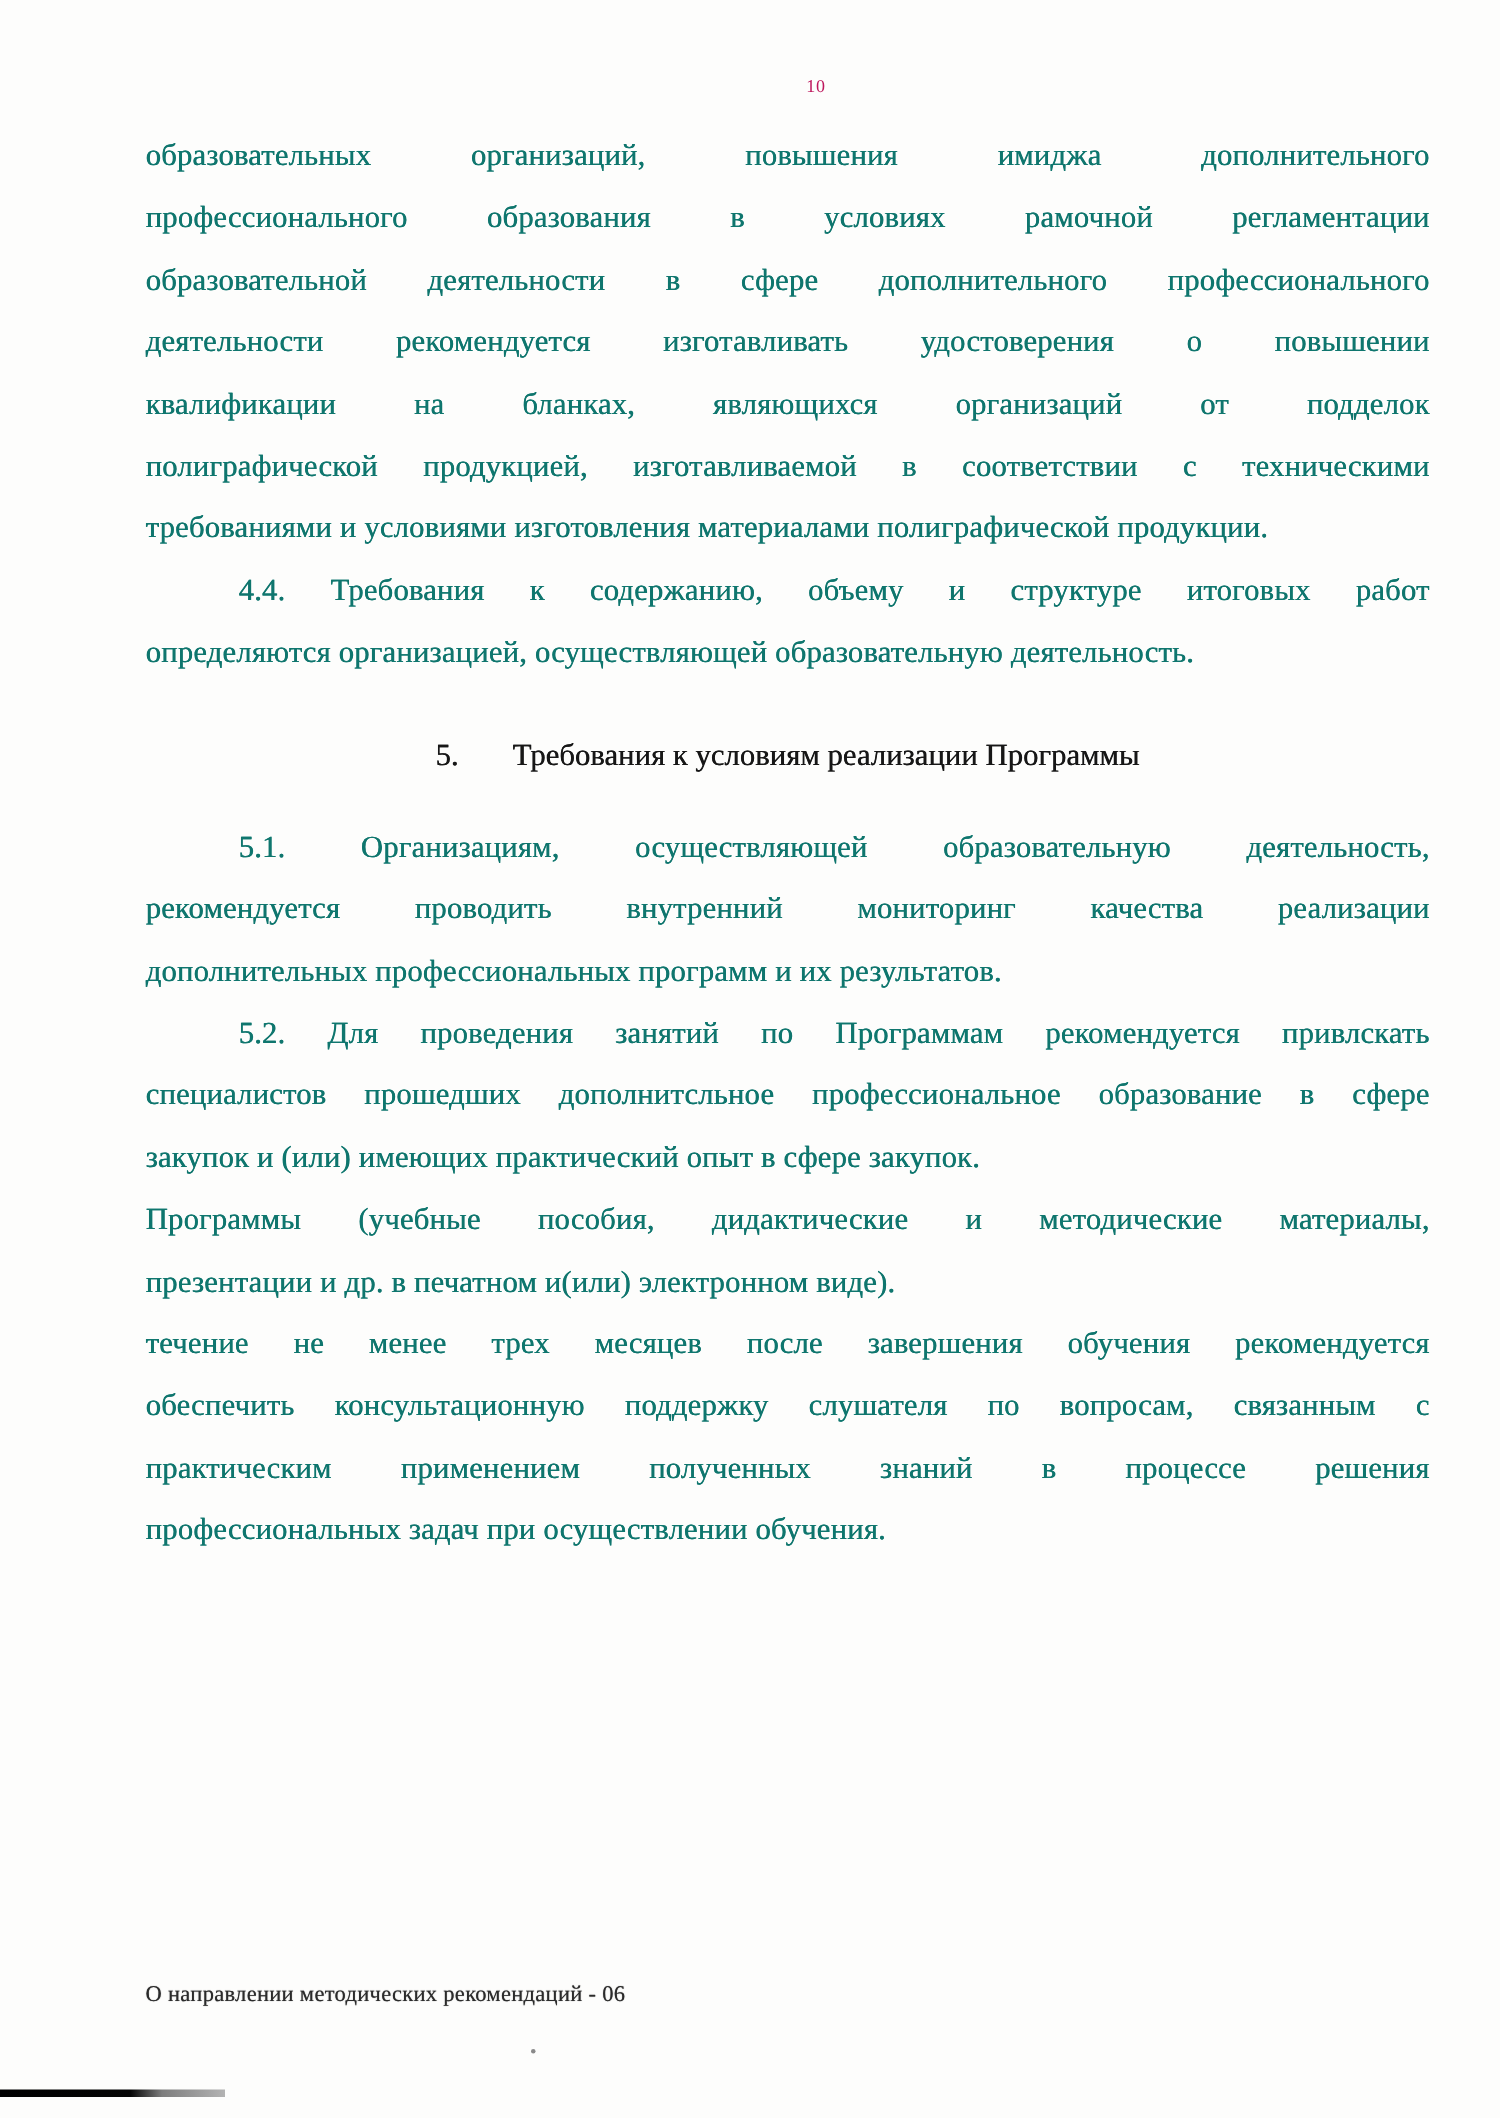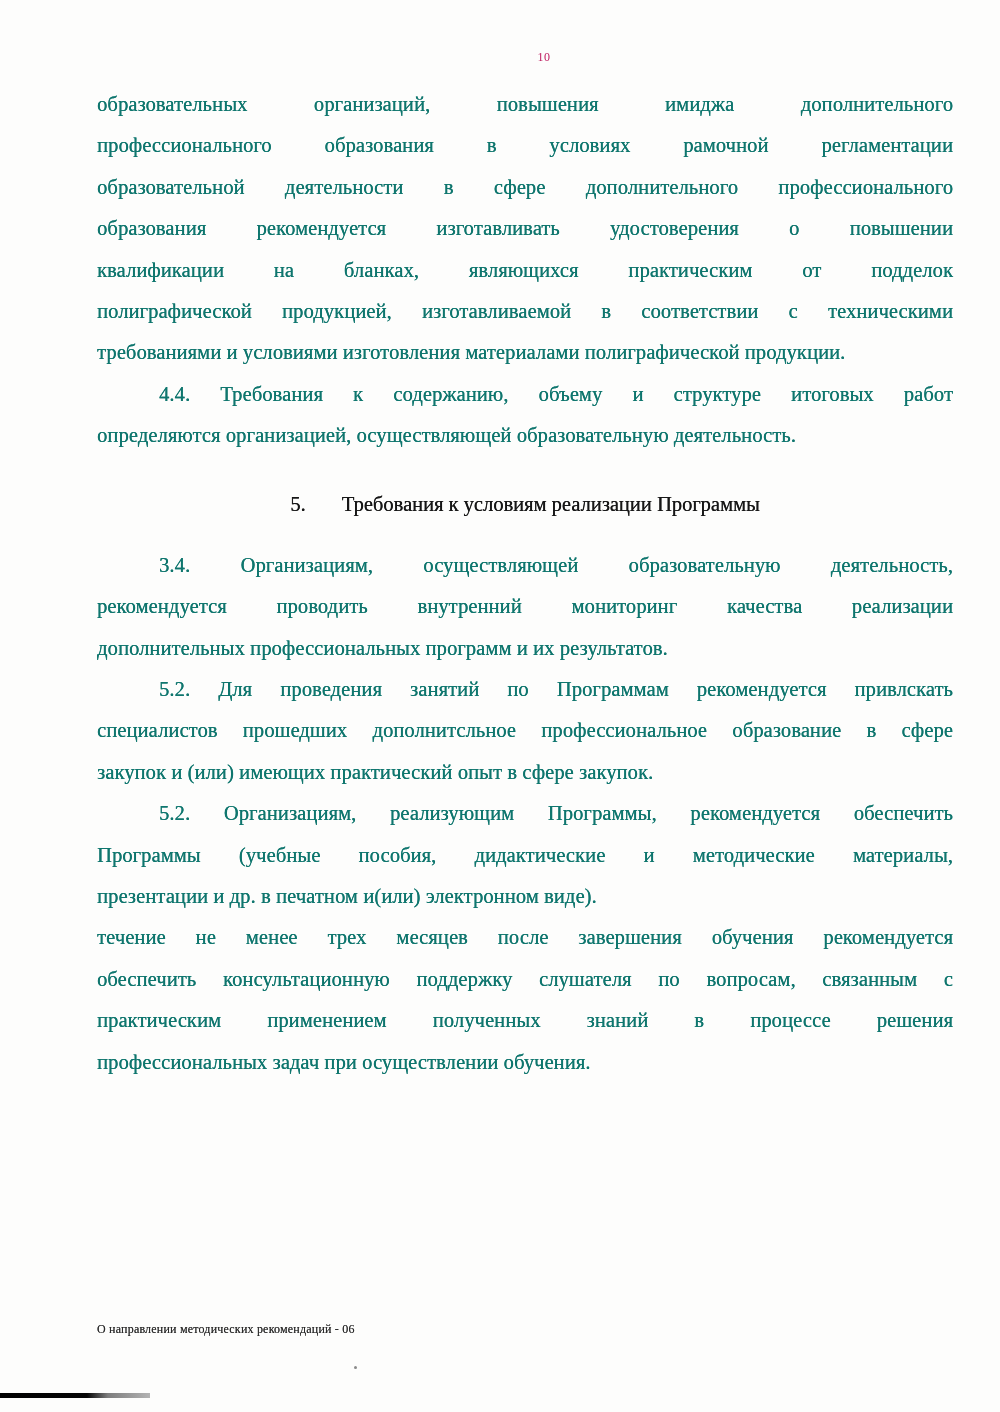--- a/index.html
+++ b/index.html
@@ -55,21 +55,21 @@
     margin: 27px 0 20px 0;
     display: flex;
     justify-content: center;
     text-shadow: 0.25px 0 0 currentColor;
   }
   .heading .h-num { margin-right: 36px; }
   .footer-note {
     position: absolute;
     top: 1322px;
     left: 97px;
-    font-size: 12px;
+    font-size: 15px;
     color: #2b2b2b;
     text-shadow: 0 0 0.6px #555;
     letter-spacing: 0.2px;
   }
   .scan-line {
     position: absolute;
     top: 1393px;
     left: 0;
     width: 150px;
     height: 5px;
@@ -89,45 +89,44 @@
 <body>
 
 <div class="sheet">
   <div class="page-number">10</div>
 
   <div class="doc-content" id="doc-content">
       <div class="para">
         <div class="line">образовательных организаций, повышения имиджа дополнительного</div>
         <div class="line">профессионального образования в условиях рамочной регламентации</div>
         <div class="line">образовательной деятельности в сфере дополнительного профессионального</div>
-        <div class="line">образования рекомендуется изготавливать удостоверения о повышении</div>
-        <div class="line">квалификации на бланках, являющихся практическим от подделок</div>
+        <div class="line">деятельности рекомендуется изготавливать удостоверения о повышении</div>
+        <div class="line">квалификации на бланках, являющихся организаций от подделок</div>
         <div class="line">полиграфической продукцией, изготавливаемой в соответствии с техническими</div>
         <div class="line last">требованиями и условиями изготовления материалами полиграфической продукции.</div>
       </div>
       <div class="para">
         <div class="line indent">4.4. Требования к содержанию, объему и структуре итоговых работ</div>
         <div class="line last">определяются организацией, осуществляющей образовательную деятельность.</div>
       </div>
       <div class="heading">
         <span class="h-num">5.</span>
         <span>Требования к условиям реализации Программы</span>
       </div>
       <div class="para">
-        <div class="line indent">3.4. Организациям, осуществляющей образовательную деятельность,</div>
+        <div class="line indent">5.1. Организациям, осуществляющей образовательную деятельность,</div>
         <div class="line">рекомендуется проводить внутренний мониторинг качества реализации</div>
         <div class="line last">дополнительных профессиональных программ и их результатов.</div>
       </div>
       <div class="para">
         <div class="line indent">5.2. Для проведения занятий по Программам рекомендуется привлскать</div>
         <div class="line">специалистов прошедших дополнитсльное профессиональное образование в сфере</div>
         <div class="line last">закупок и (или) имеющих практический опыт в сфере закупок.</div>
       </div>
       <div class="para">
-        <div class="line indent">5.2. Организациям, реализующим Программы, рекомендуется обеспечить</div>
         <div class="line">Программы (учебные пособия, дидактические и методические материалы,</div>
         <div class="line last">презентации и др. в печатном и(или) электронном виде).</div>
       </div>
       <div class="para">
         <div class="line">течение не менее трех месяцев после завершения обучения рекомендуется</div>
         <div class="line">обеспечить консультационную поддержку слушателя по вопросам, связанным с</div>
         <div class="line">практическим применением полученных знаний в процессе решения</div>
         <div class="line last">профессиональных задач при осуществлении обучения.</div>
       </div>
     </div>

